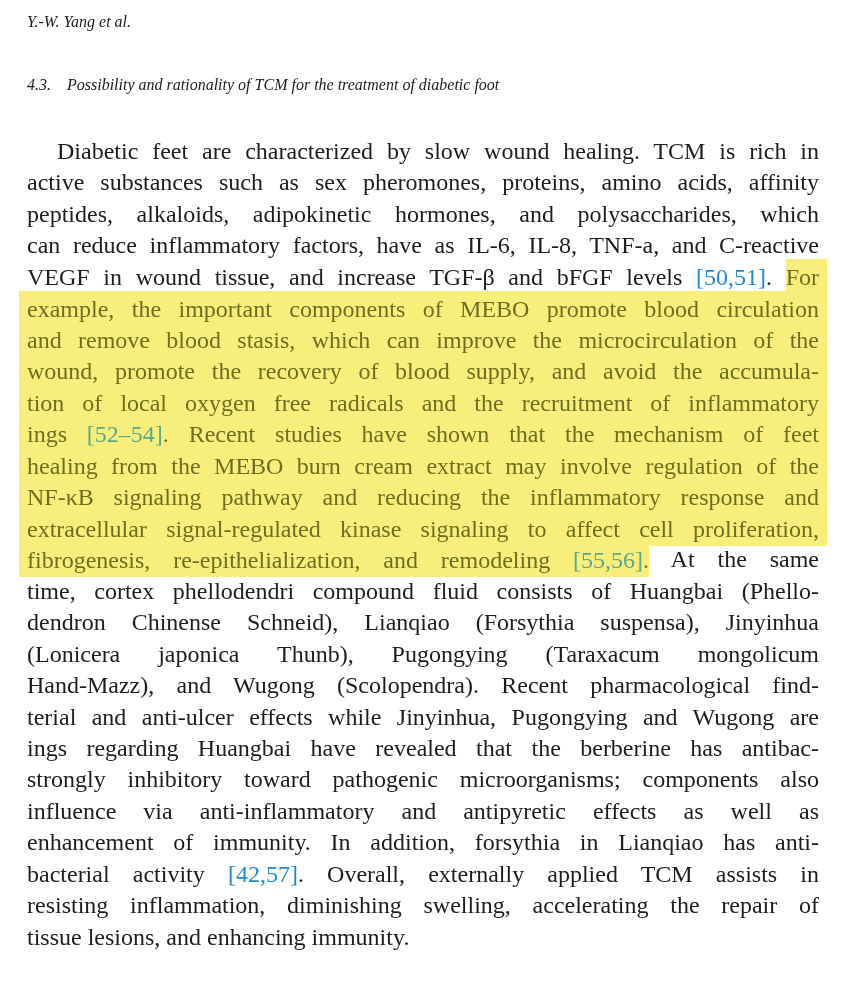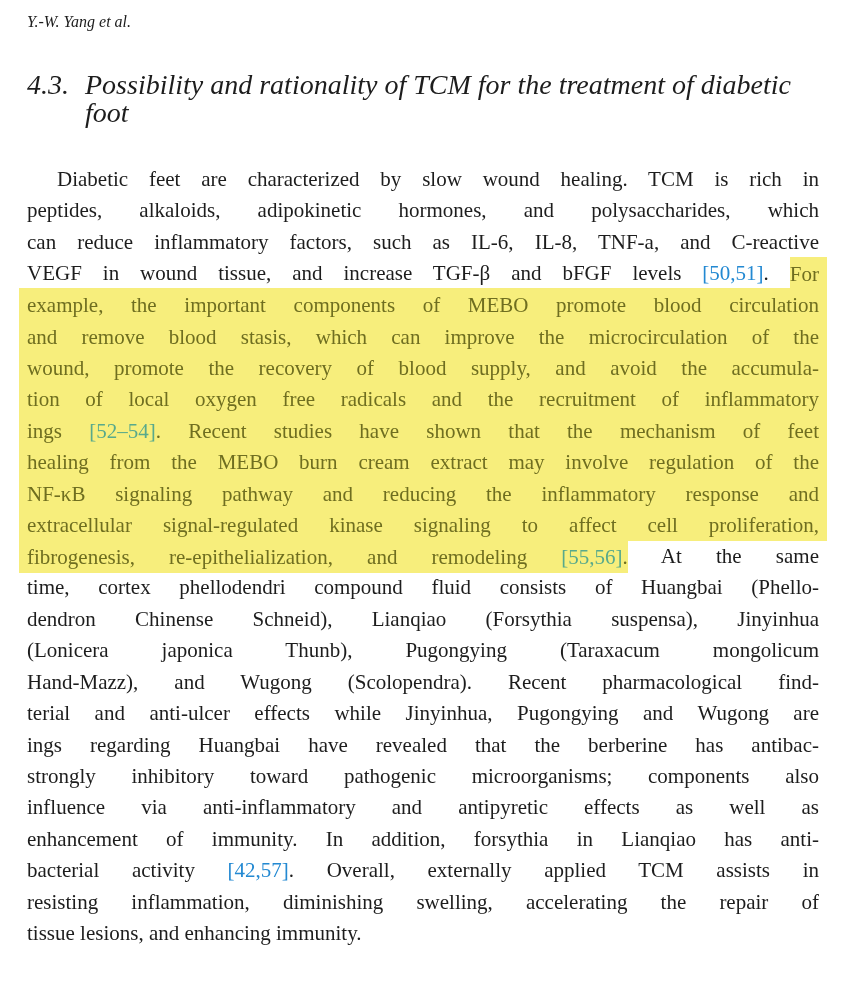--- a/index.html
+++ b/index.html
@@ -29,29 +29,29 @@
   .running-head {
     margin-top: 10px;
     font-style: italic;
     font-size: 16px;
     line-height: 24px;
     color: var(--c-text);
   }
   .section-heading {
     margin-top: 37px;
     font-style: italic;
-    font-size: 28px;
+    font-size: 16px;
     line-height: 28px;
     display: flex;
     gap: 16px;
     color: var(--c-text);
   }
   .paragraph {
     margin-top: 37px;
-    font-size: 21px;
+    font-size: 24px;
     font-family: Liberation Serif, serif;
   }
   .line {
     height: 31.43px;
     line-height: 31.43px;
     text-align: justify;
     text-align-last: justify;
     white-space: normal;
     overflow: visible;
   }
@@ -72,22 +72,23 @@
 <div class="page">
   <div class="running-head">Y.-W. Yang et al.</div>
 
   <div class="section-heading">
     <span>4.3.</span>
     <span>Possibility and rationality of TCM for the treatment of diabetic foot</span>
   </div>
 
   <div class="paragraph">
       <div class="line indent"><span class="seg s-n">Diabetic feet are characterized by slow wound healing. TCM is rich in</span></div>
+      <div class="line"><span class="seg s-n">active substances such as sex pheromones, proteins, amino acids, affinity</span></div>
       <div class="line"><span class="seg s-n">peptides, alkaloids, adipokinetic hormones, and polysaccharides, which</span></div>
-      <div class="line"><span class="seg s-n">can reduce inflammatory factors, such as IL-6, IL-8, TNF-a, and C-reactive</span></div>
+      <div class="line"><span class="seg s-n">can reduce inflammatory factors, have as IL-6, IL-8, TNF-a, and C-reactive</span></div>
       <div class="line"><span class="seg s-n">VEGF in wound tissue, and increase TGF-β and bFGF levels </span><span class="seg s-c">[50,51]</span><span class="seg s-n">. </span><span class="seg s-h last">For</span></div>
       <div class="line"><span class="seg s-h first last">example, the important components of MEBO promote blood circulation</span></div>
       <div class="line"><span class="seg s-h first last">and remove blood stasis, which can improve the microcirculation of the</span></div>
       <div class="line"><span class="seg s-h first last">wound, promote the recovery of blood supply, and avoid the accumula-</span></div>
       <div class="line"><span class="seg s-h first last">tion of local oxygen free radicals and the recruitment of inflammatory</span></div>
       <div class="line"><span class="seg s-h first">ings </span><span class="seg s-hc">[52–54]</span><span class="seg s-h last">. Recent studies have shown that the mechanism of feet</span></div>
       <div class="line"><span class="seg s-h first last">healing from the MEBO burn cream extract may involve regulation of the</span></div>
       <div class="line"><span class="seg s-h first last">NF-κB signaling pathway and reducing the inflammatory response and</span></div>
       <div class="line"><span class="seg s-h first last">extracellular signal-regulated kinase signaling to affect cell proliferation,</span></div>
       <div class="line"><span class="seg s-h first">fibrogenesis, re-epithelialization, and remodeling </span><span class="seg s-hc">[55,56]</span><span class="seg s-h">.</span><span class="seg s-n"> At the same</span></div>

